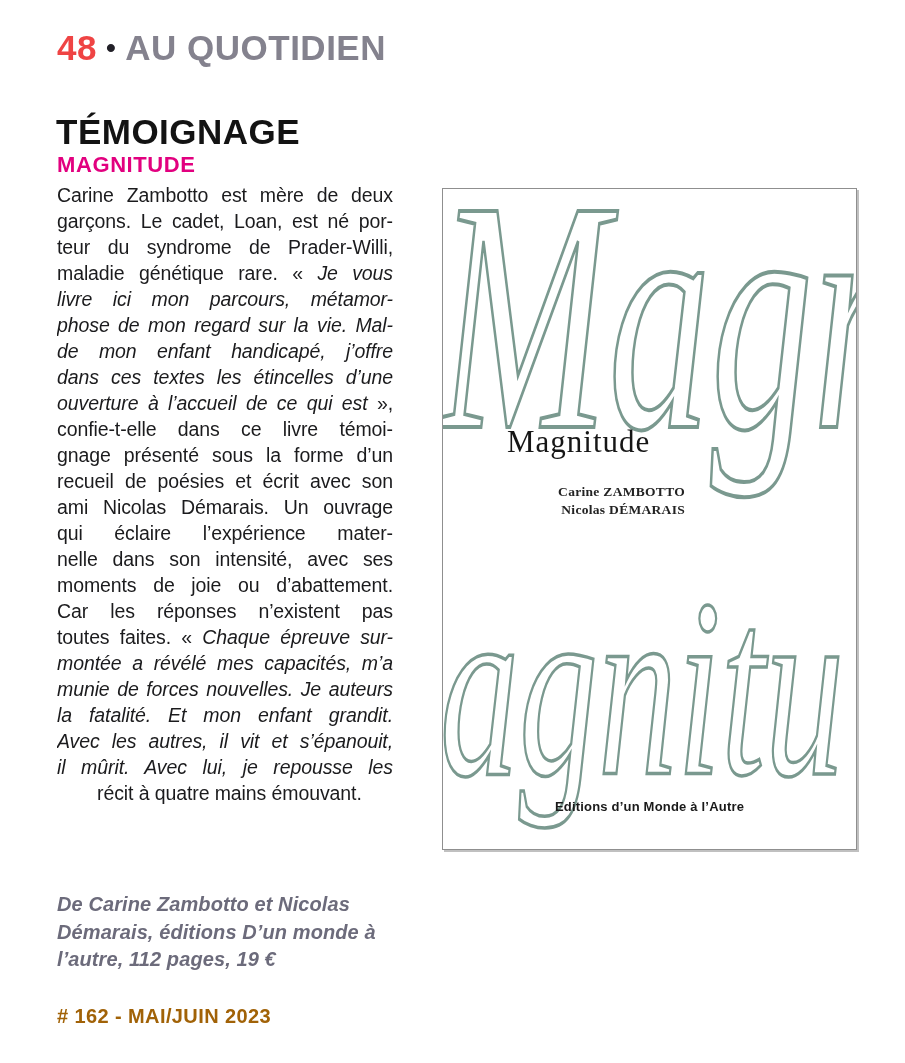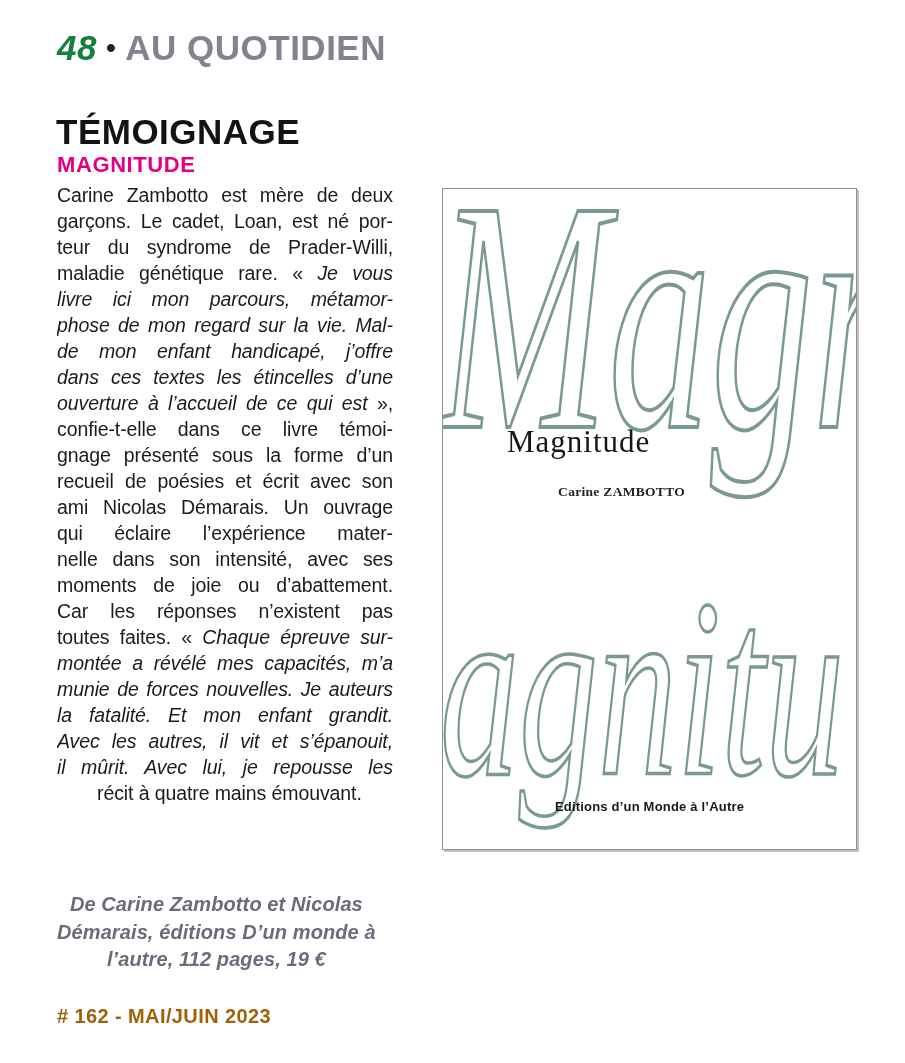--- a/index.html
+++ b/index.html
@@ -3,41 +3,41 @@
 <meta charset="utf-8">
 <style>
   html,body{margin:0;padding:0;background:#ffffff;}
   .page{
     position:relative;width:905px;height:1063px;background:#fff;
     font-family:"Liberation Sans",sans-serif;overflow:hidden;
   }
 
   
   .header{position:absolute;left:57px;top:28px;font-size:35px;font-weight:700;letter-spacing:.5px;white-space:nowrap;}
-  .header .num{color:#15803d;font-style:italic;}
+  .header .num{color:#ef4444;}
   .header .bullet{color:#222028;margin:0 9px;font-size:28px;vertical-align:3px;}
   .header .section{color:#84828e;margin-top:32px;}
 
   
   .kicker{position:absolute;left:56px;top:112px;font-size:35px;font-weight:700;color:#131313;letter-spacing:.5px;}
   .mag-title{position:absolute;left:57px;top:152px;font-size:22px;font-weight:700;color:#e2007f;letter-spacing:.6px;}
 
   
   .body-col{
     position:absolute;left:57px;top:182px;width:336px;
     font-size:19.5px;line-height:26px;color:#1b1b1d;letter-spacing:-.1px;
   }
   .body-line{text-align:justify;text-align-last:justify;height:26px;overflow:hidden;}
   .body-line.last{text-align-last:left;margin-left:40px;}
   .it{font-style:italic;}
 
   
   .credit{
     position:absolute;left:57px;top:891px;
-    font-size:20px;line-height:27.5px;font-style:italic;font-weight:700;color:#6c6b7b;letter-spacing:.1px;text-align:center;
+    font-size:20px;line-height:27.5px;font-style:italic;font-weight:700;color:#6c6b7b;letter-spacing:.1px;
   }
 
   
   .footer{
     position:absolute;left:57px;top:1005px;
     font-size:20px;font-weight:700;color:#a16207;letter-spacing:.4px;
   }
 
   
   .cover{
@@ -117,17 +117,18 @@
       <g transform="scale(0.62 1)">
         <text class="script" x="-8" y="238" font-size="330" stroke-width="4">Magn</text>
       </g>
       <g transform="scale(0.62 1)">
         <text class="script" x="-5" y="585" font-size="255" stroke-width="3.5">agnitu</text>
       </g>
     </svg>
     <div class="cover-title">Magnitude</div>
     <div class="cover-authors">
         <div>Carine ZAMBOTTO</div>
+        <div>Nicolas DÉMARAIS</div>
       </div>
     <div class="cover-publisher">Editions d’un Monde à l’Autre</div>
   </div>
 
 </div>
 
 </body></html>

